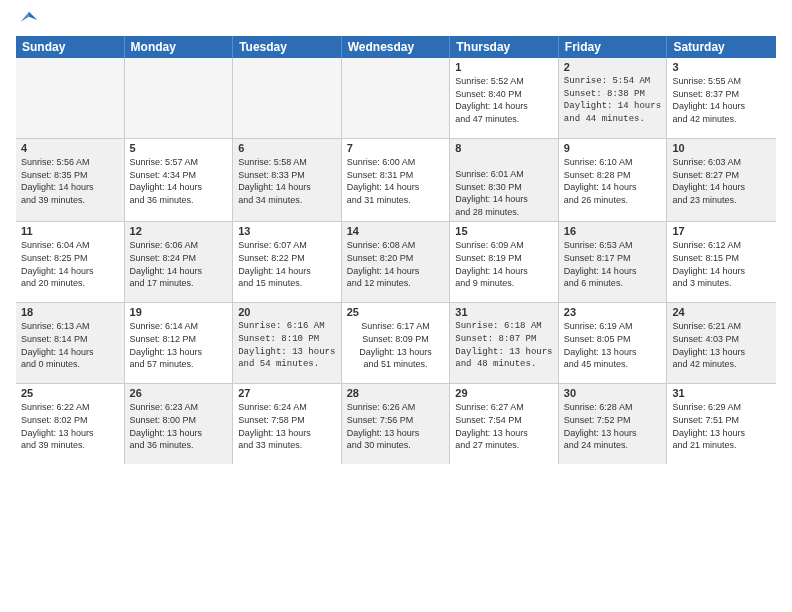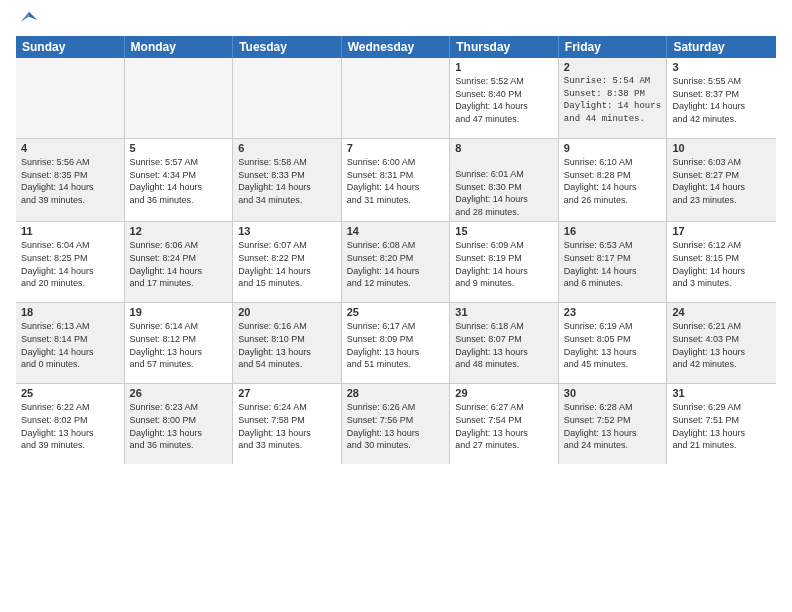--- a/index.html
+++ b/index.html
@@ -286,35 +286,35 @@
           </div>
           <div class="cal-cell">
             <span class="day-num">19</span>
             <div class="cell-text" style="white-space: pre-line;">Sunrise: 6:14 AM
 Sunset: 8:12 PM
 Daylight: 13 hours
 and 57 minutes.</div>
           </div>
           <div class="cal-cell shaded">
             <span class="day-num">20</span>
-            <div class="cell-text" style="white-space: pre-line;">Sunrise: 6:16 AM
+            <div class="cell-text" style="white-space: pre-line; font-family: Liberation Mono, monospace;">Sunrise: 6:16 AM
 Sunset: 8:10 PM
 Daylight: 13 hours
 and 54 minutes.</div>
           </div>
           <div class="cal-cell">
             <span class="day-num">25</span>
-            <div class="cell-text" style="white-space: pre-line;">Sunrise: 6:17 AM
+            <div class="cell-text" style="white-space: pre-line; text-align: center;">Sunrise: 6:17 AM
 Sunset: 8:09 PM
 Daylight: 13 hours
 and 51 minutes.</div>
           </div>
           <div class="cal-cell shaded">
             <span class="day-num">31</span>
-            <div class="cell-text" style="white-space: pre-line;">Sunrise: 6:18 AM
+            <div class="cell-text" style="white-space: pre-line; font-family: Liberation Mono, monospace;">Sunrise: 6:18 AM
 Sunset: 8:07 PM
 Daylight: 13 hours
 and 48 minutes.</div>
           </div>
           <div class="cal-cell">
             <span class="day-num">23</span>
             <div class="cell-text" style="white-space: pre-line;">Sunrise: 6:19 AM
 Sunset: 8:05 PM
 Daylight: 13 hours
 and 45 minutes.</div>

